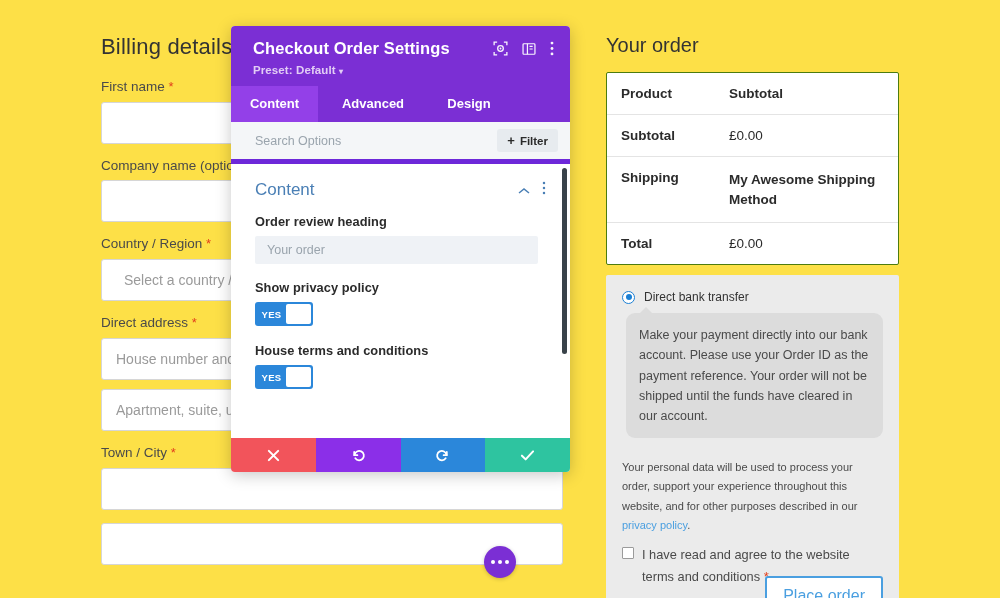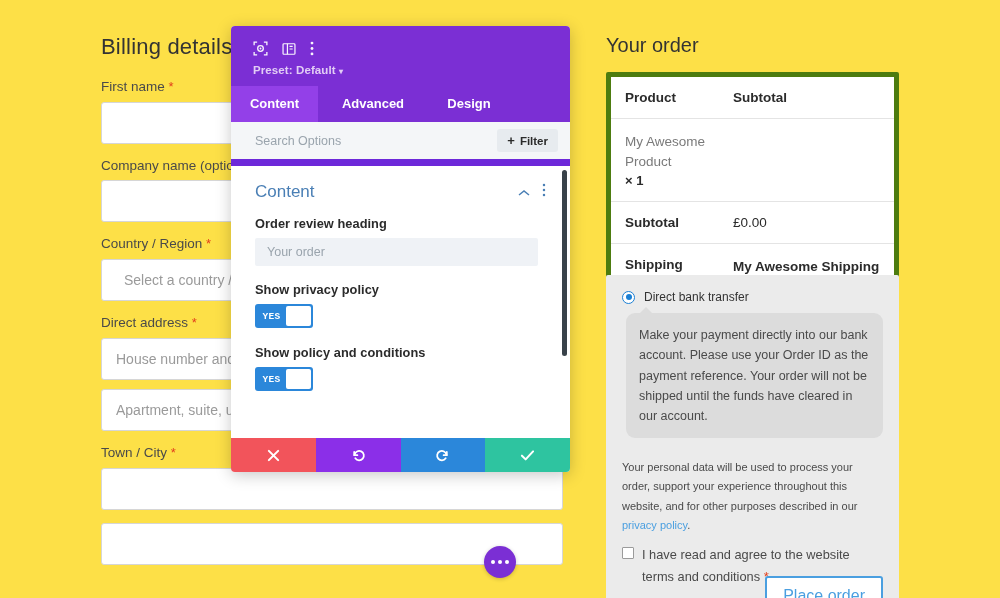--- a/index.html
+++ b/index.html
@@ -34,21 +34,21 @@
   .field-input .ph { color: #9a9a9a; }
   .field-input.select { padding-left: 22px; }
   .field-sub { margin-top: 9px; }
 
   
   .order { position: absolute; left: 606px; top: 34px; width: 293px; }
   .order-title {
     font-size: 20px; color: #333; font-weight: 400; margin-bottom: 15px;
   }
   .order-table {
-    width: 293px; border: 5px solid #4d7c0f; border-radius: 2px;
+    width: 293px; border: 1px solid #4d7c0f; border-radius: 2px;
     background: #fff;
   }
   .otr { display: flex; border-bottom: 1px solid #e4e4e4; }
   .otr:last-child { border-bottom: none; }
   .otr .c1 { width: 122px; padding: 13px 0 13px 14px; }
   .otr .c2 { flex: 1; padding: 13px 14px 13px 0; }
   .th { font-size: 13.5px; font-weight: bold; color: #2b2b2b; }
   .prod-name { font-size: 13.5px; color: #7a7a7a; line-height: 1.5; }
   .prod-qty { font-size: 13px; color: #2b2b2b; font-weight: bold; }
   .tlabel { font-size: 13.5px; font-weight: bold; color: #2b2b2b; }
@@ -141,21 +141,21 @@
     color: #fff; font-size: 13px; font-weight: bold;
     font-family: "Liberation Sans", sans-serif;
   }
   .m-tab.t0 { width: 87px; }
   .m-tab.t1 { width: 82px; }
   .m-tab.t2 { width: 110px; }
   .m-tab.active { background: #9340E8; }
 
   .m-search {
     background: #f4f6f8; display: flex; align-items: center;
-    padding: 7px 12px 7px 24px; border-bottom: 7px solid #6d28d9; gap: 20px;
+    padding: 7px 12px 7px 24px; border-bottom: 5px solid #6d28d9; gap: 20px;
   }
   .m-search-ph { flex: 1; font-size: 12.5px; color: #9aa4ad; }
   .m-filter {
     background: #e7ebef; border-radius: 3px; padding: 4px 10px;
     font-size: 11.5px; color: #2b2b2b; font-weight: bold;
     display: flex; align-items: center; gap: 5px;
   }
   .plus { font-size: 13px; font-weight: bold; }
 
   .m-body {
@@ -177,21 +177,21 @@
     align-items: center; padding: 0 12px;
     font-size: 12.5px; color: #9aa4ad; margin-bottom: 16px;
   }
   .toggle {
     width: 58px; height: 24px; background: #2B87DA;
     border-radius: 3px; display: flex; align-items: center;
     padding: 2px; margin-bottom: 17px;
   }
   .toggle-txt {
     color: #fff; font-size: 9.5px; font-weight: bold;
-    width: 29px; text-align: center; letter-spacing: .3px; font-family: Liberation Mono, monospace;
+    width: 29px; text-align: center; letter-spacing: .3px;
   }
   .toggle-knob { width: 25px; height: 20px; background: #fff; border-radius: 2px; }
 
   .m-scroll {
     position: absolute; right: 3px; top: 4px;
     width: 5px; height: 186px; background: #394249; border-radius: 3px;
   }
 
   .m-actions { display: flex; height: 34px; }
   .m-act { flex: 1; display: flex; align-items: center; justify-content: center; }
@@ -256,27 +256,20 @@
   </div>
 
   <div class="order">
     <div class="order-title">Your order</div>
     <div class="order-table">
       <div class="otr">
         <div class="c1 th">Product</div>
         <div class="c2 th">Subtotal</div>
       </div>
       <div class="otr">
-        <div class="c1">
-          <div class="prod-name">My Awesome Product</div>
-          <div class="prod-qty">× 1</div>
-        </div>
-        <div class="c2 tval"></div>
-      </div>
-      <div class="otr">
         <div class="c1 tlabel">Subtotal</div>
         <div class="c2 tval">£0.00</div>
       </div>
       <div class="otr">
         <div class="c1 tlabel">Shipping</div>
         <div class="c2 tval bold">My Awesome Shipping Method</div>
       </div>
       <div class="otr">
         <div class="c1 tlabel">Total</div>
         <div class="c2 tval">£0.00</div>
@@ -309,20 +302,21 @@
   <div class="fab">
     <i></i>
     <i></i>
     <i></i>
   </div>
 
   <div class="modal">
 
     <div class="m-head">
       <div class="m-head-top">
+        <div class="m-title">Checkout Order Settings</div>
         <div class="m-icons">
           <span class="m-icon">
             <svg width="15" height="15" viewBox="0 0 16 16" fill="none" stroke="#fff" stroke-width="1.4">
               <path d="M1.2 4.4V1.2h3.2M11.6 1.2h3.2v3.2M14.8 11.6v3.2h-3.2M4.4 14.8H1.2v-3.2"></path>
               <circle cx="8" cy="8" r="3" stroke-width="1.4"></circle>
               <circle cx="8" cy="8" r="1" fill="#fff" stroke="none"></circle>
             </svg>
           </span>
           <span class="m-icon">
             <svg width="14" height="14" viewBox="0 0 16 16" fill="none" stroke="#fff" stroke-width="1.4">
@@ -385,21 +379,21 @@
 
       <div>
         <div class="opt-label">Show privacy policy</div>
         <div class="toggle">
           <span class="toggle-txt">YES</span>
           <span class="toggle-knob"></span>
         </div>
       </div>
 
       <div>
-        <div class="opt-label">Show policy and conditions</div>
+        <div class="opt-label">House terms and conditions</div>
         <div class="toggle">
           <span class="toggle-txt">YES</span>
           <span class="toggle-knob"></span>
         </div>
       </div>
 
 
       <div class="m-scroll"></div>
     </div>
 

